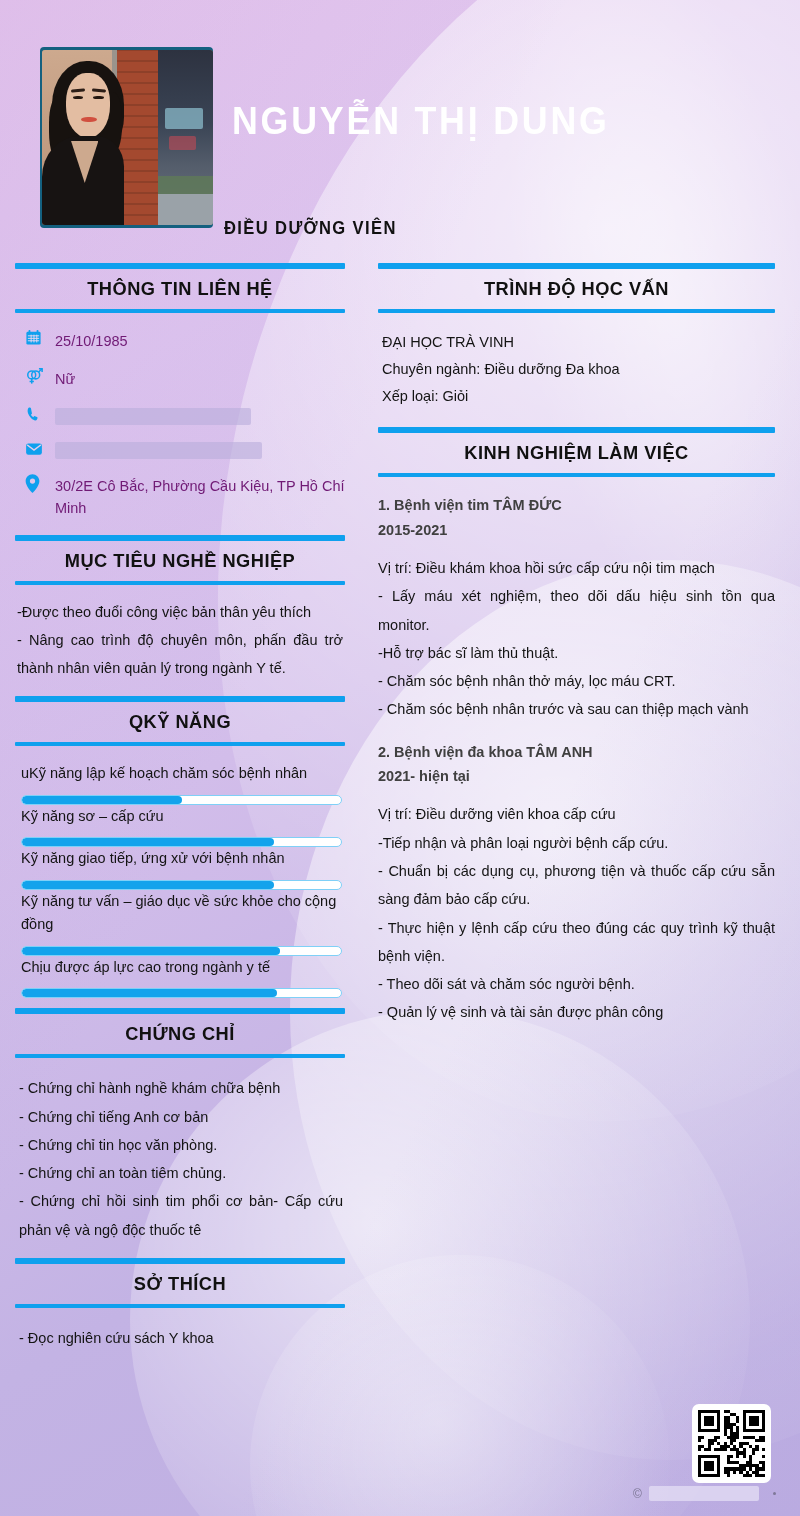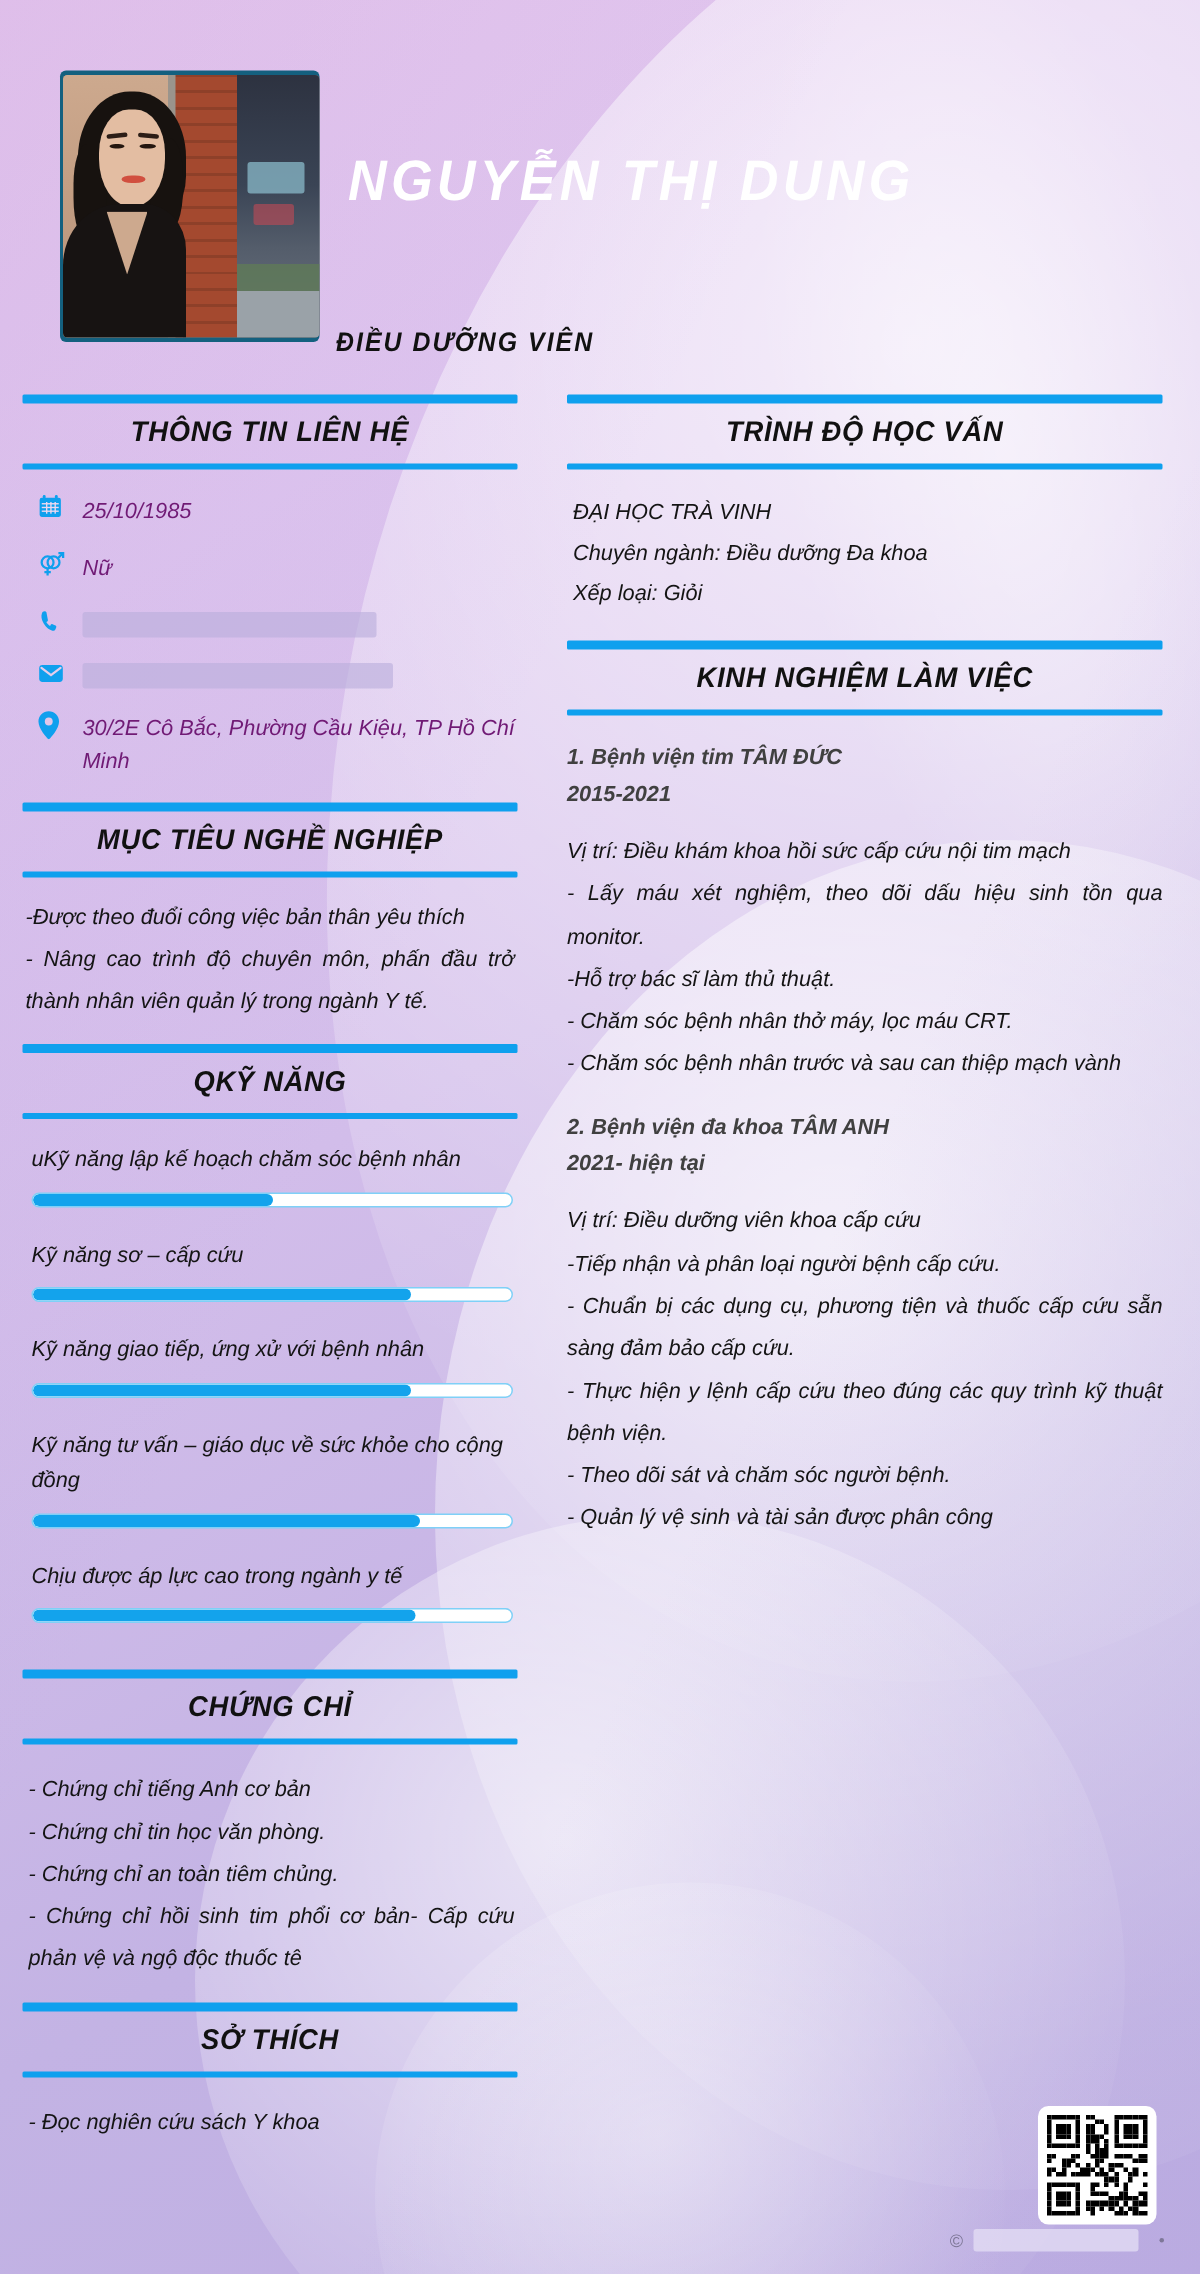--- a/index.html
+++ b/index.html
@@ -29,21 +29,21 @@
   .b4 { width:420px; height:420px;  left:250px;  top:1255px;
         background:radial-gradient(circle at 45% 40%, rgba(255,255,255,.45), rgba(255,255,255,0) 72%); }
   .b5 { width:300px; height:760px;  left:520px; top:-80px; transform:rotate(-12deg);
         background:radial-gradient(ellipse at 50% 50%, rgba(255,255,255,.38), rgba(255,255,255,0) 70%); }
   .veil {
     position:absolute; inset:0;
     background:linear-gradient(115deg, rgba(190,160,225,.20) 0%, rgba(255,255,255,0) 38%, rgba(255,255,255,0) 62%, rgba(175,160,220,.22) 100%);
   }
 
   
-  #page { position:relative; z-index:2; width:800px; height:1516px;font-style:italic; }
+  #page { position:relative; z-index:2; width:800px; height:1516px; }
 
   
   .header { position:relative; height:263px; }
   .photo-frame {
     position:absolute; left:40px; top:47px;
     width:173px; height:181px;
     background:#14607f;
     border-radius:4px;
   }
   .photo {
@@ -136,21 +136,21 @@
   
   .para {
     font-size:14.5px; line-height:1.92; color:#141414;
     text-align:justify; padding:14px 2px 14px 2px;
   }
   .para p { margin:0; }
   .plain { text-align:left; }
 
   
   .skills { padding:16px 3px 10px 6px; }
-  .skill { margin-bottom:21px; }
+  .skill { }
   .skill-label { font-size:14.5px; color:#141414; line-height:1.62; margin-bottom:9px; }
   .bar {
     height:10px; border-radius:6px;
     background:#ffffff;
     border:1px solid #7fd0f7;
     overflow:hidden;
   }
   .bar-fill { height:100%; background:#13a3ec; border-radius:6px; }
 
   
@@ -344,20 +344,21 @@
         </div>
       </div>
 
       <div class="section">
         <div class="sec-head">
           <div class="rule"></div>
           <div class="sec-title">CHỨNG CHỈ</div>
           <div class="rule thin"></div>
         </div>
         <div class="list">
+          <p class="li">- Chứng chỉ hành nghề khám chữa bệnh</p>
           <p class="li">- Chứng chỉ tiếng Anh cơ bản</p>
           <p class="li">- Chứng chỉ tin học văn phòng.</p>
           <p class="li">- Chứng chỉ an toàn tiêm chủng.</p>
           <p class="li just">- Chứng chỉ hồi sinh tim phổi cơ bản- Cấp cứu phản vệ và ngộ độc thuốc tê</p>
         </div>
       </div>
 
       <div class="section">
         <div class="sec-head">
           <div class="rule"></div>

